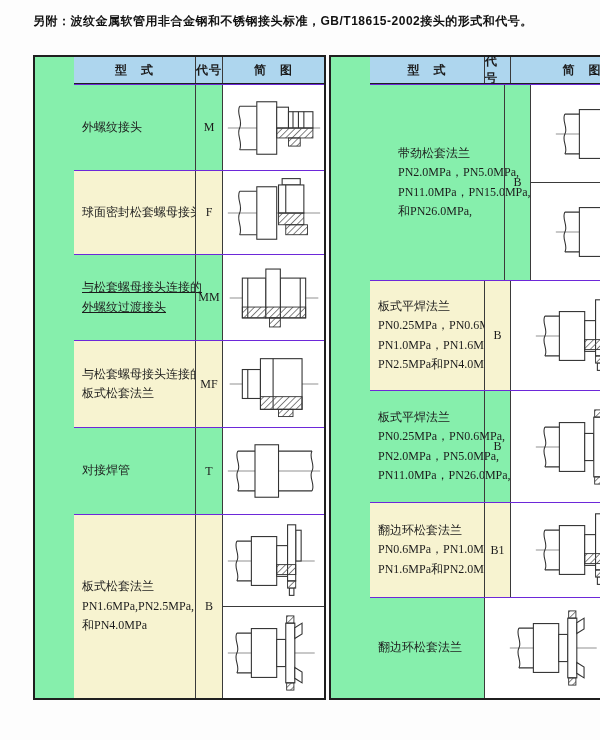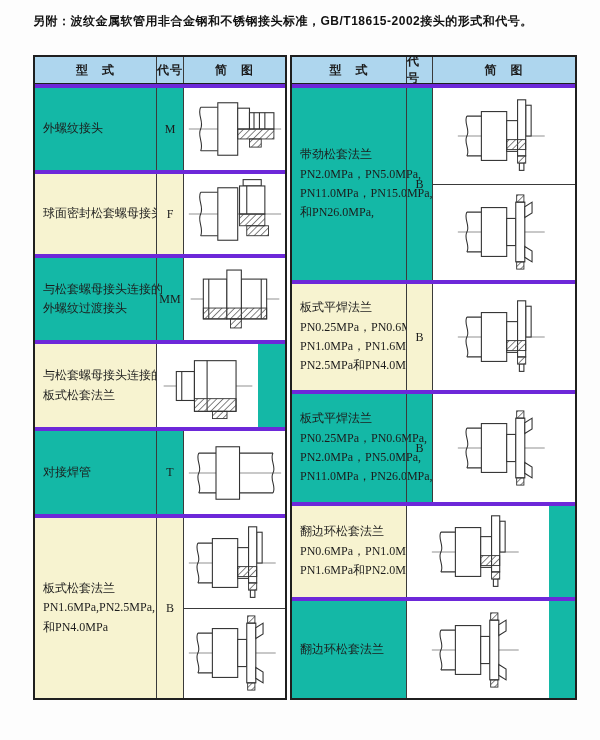--- a/index.html
+++ b/index.html
@@ -10,23 +10,23 @@
   }
   .doc-title{
     position:absolute;left:33px;top:13px;width:545px;
     font-family:"Liberation Sans","DejaVu Sans",sans-serif;
     font-weight:bold;font-size:12px;letter-spacing:0.5px;color:#111;
   }
   .tables-wrap{
     position:absolute;left:33px;top:55px;display:flex;gap:3px;align-items:flex-start;
   }
   .ftable{
-    border:2px solid #1f1f1f;background:#14b8a6;
-  }
-  .frow{display:flex;box-sizing:border-box;border-top:4px solid #6d28d9;}
+    border:2px solid #1f1f1f;background:#86efac;padding-left:39px;
+  }
+  .frow{display:flex;box-sizing:border-box;border-top:1px solid #6d28d9;}
   .frow.first{border-top:none;}
   .hrow{
     background:var(--header-bg,#aed6ee);
     border-bottom:1px solid #1f1f1f;
     font-weight:bold;
   }
   .fcell{
     box-sizing:border-box;border-left:1px solid #3a3a3a;
     display:flex;align-items:center;justify-content:center;
     font-size:12px;
@@ -83,38 +83,39 @@
         <div class="fcell code-cell hl" style="width: 27px;">F</div>
         <div class="fcell diag-cell" style="width: 102px;">
           <div class="diag-sub">
             <svg class="diag" viewBox="0 0 110 84" width="100" height="76">
               <use href="#sym-spherical-seal-loose-nut-fitting"></use>
             </svg>
           </div>
         </div>
       </div>
       <div class="frow" style="height: 86px;">
-        <div class="fcell type-cell firstcol" style="width: 121px;">
+        <div class="fcell type-cell firstcol" style="width: 121px; text-decoration: underline;">
           <div class="type-line">与松套螺母接头连接的</div>
           <div class="type-line">外螺纹过渡接头</div>
         </div>
         <div class="fcell code-cell" style="width: 27px;">MM</div>
         <div class="fcell diag-cell" style="width: 102px;">
           <div class="diag-sub">
             <svg class="diag" viewBox="0 0 110 84" width="100" height="76">
               <use href="#sym-double-male-adapter"></use>
             </svg>
           </div>
         </div>
       </div>
       <div class="frow" style="height: 87px;">
         <div class="fcell type-cell firstcol hl" style="width: 121px;">
           <div class="type-line">与松套螺母接头连接的内</div>
           <div class="type-line">板式松套法兰</div>
         </div>
+        <div class="fcell code-cell hl" style="width: 27px;">MF</div>
         <div class="fcell diag-cell" style="width: 102px;">
           <div class="diag-sub">
             <svg class="diag" viewBox="0 0 110 84" width="100" height="76">
               <use href="#sym-male-female-adapter"></use>
             </svg>
           </div>
         </div>
       </div>
       <div class="frow" style="height: 87px;">
         <div class="fcell type-cell firstcol" style="width: 121px; justify-content: center;">
@@ -150,21 +151,21 @@
         </div>
       </div>
     </div>
   <div class="ftable" id="table-right">
       <div class="frow hrow first" style="height: 27px;">
         <div class="fcell hcell firstcol" style="width: 114px;">型　式</div>
         <div class="fcell hcell" style="width: 26px;">代号</div>
         <div class="fcell hcell" style="width: 143px;">简　图</div>
       </div>
       <div class="frow" style="height: 196px;">
-        <div class="fcell type-cell firstcol" style="width: 114px;">
+        <div class="fcell type-cell firstcol" style="width: 114px; margin-left: 20px;">
           <div class="type-line">带劲松套法兰</div>
           <div class="type-line">PN2.0MPa，PN5.0MPa,</div>
           <div class="type-line">PN11.0MPa，PN15.0MPa,</div>
           <div class="type-line">和PN26.0MPa,</div>
         </div>
         <div class="fcell code-cell" style="width: 26px;">B</div>
         <div class="fcell diag-cell" style="width: 143px;">
           <div class="diag-sub">
             <svg class="diag" viewBox="0 0 110 84" width="100" height="76">
               <use href="#sym-plate-loose-flange-up"></use>
@@ -208,20 +209,21 @@
             </svg>
           </div>
         </div>
       </div>
       <div class="frow" style="height: 95px;">
         <div class="fcell type-cell firstcol hl" style="width: 114px;">
           <div class="type-line">翻边环松套法兰</div>
           <div class="type-line">PN0.6MPa，PN1.0MPa,</div>
           <div class="type-line">PN1.6MPa和PN2.0MPa,</div>
         </div>
+        <div class="fcell code-cell hl" style="width: 26px;">B1</div>
         <div class="fcell diag-cell" style="width: 143px;">
           <div class="diag-sub">
             <svg class="diag" viewBox="0 0 110 84" width="100" height="76">
               <use href="#sym-plate-loose-flange-up"></use>
             </svg>
           </div>
         </div>
       </div>
       <div class="frow" style="height: 101px;">
         <div class="fcell type-cell firstcol" style="width: 114px;">

